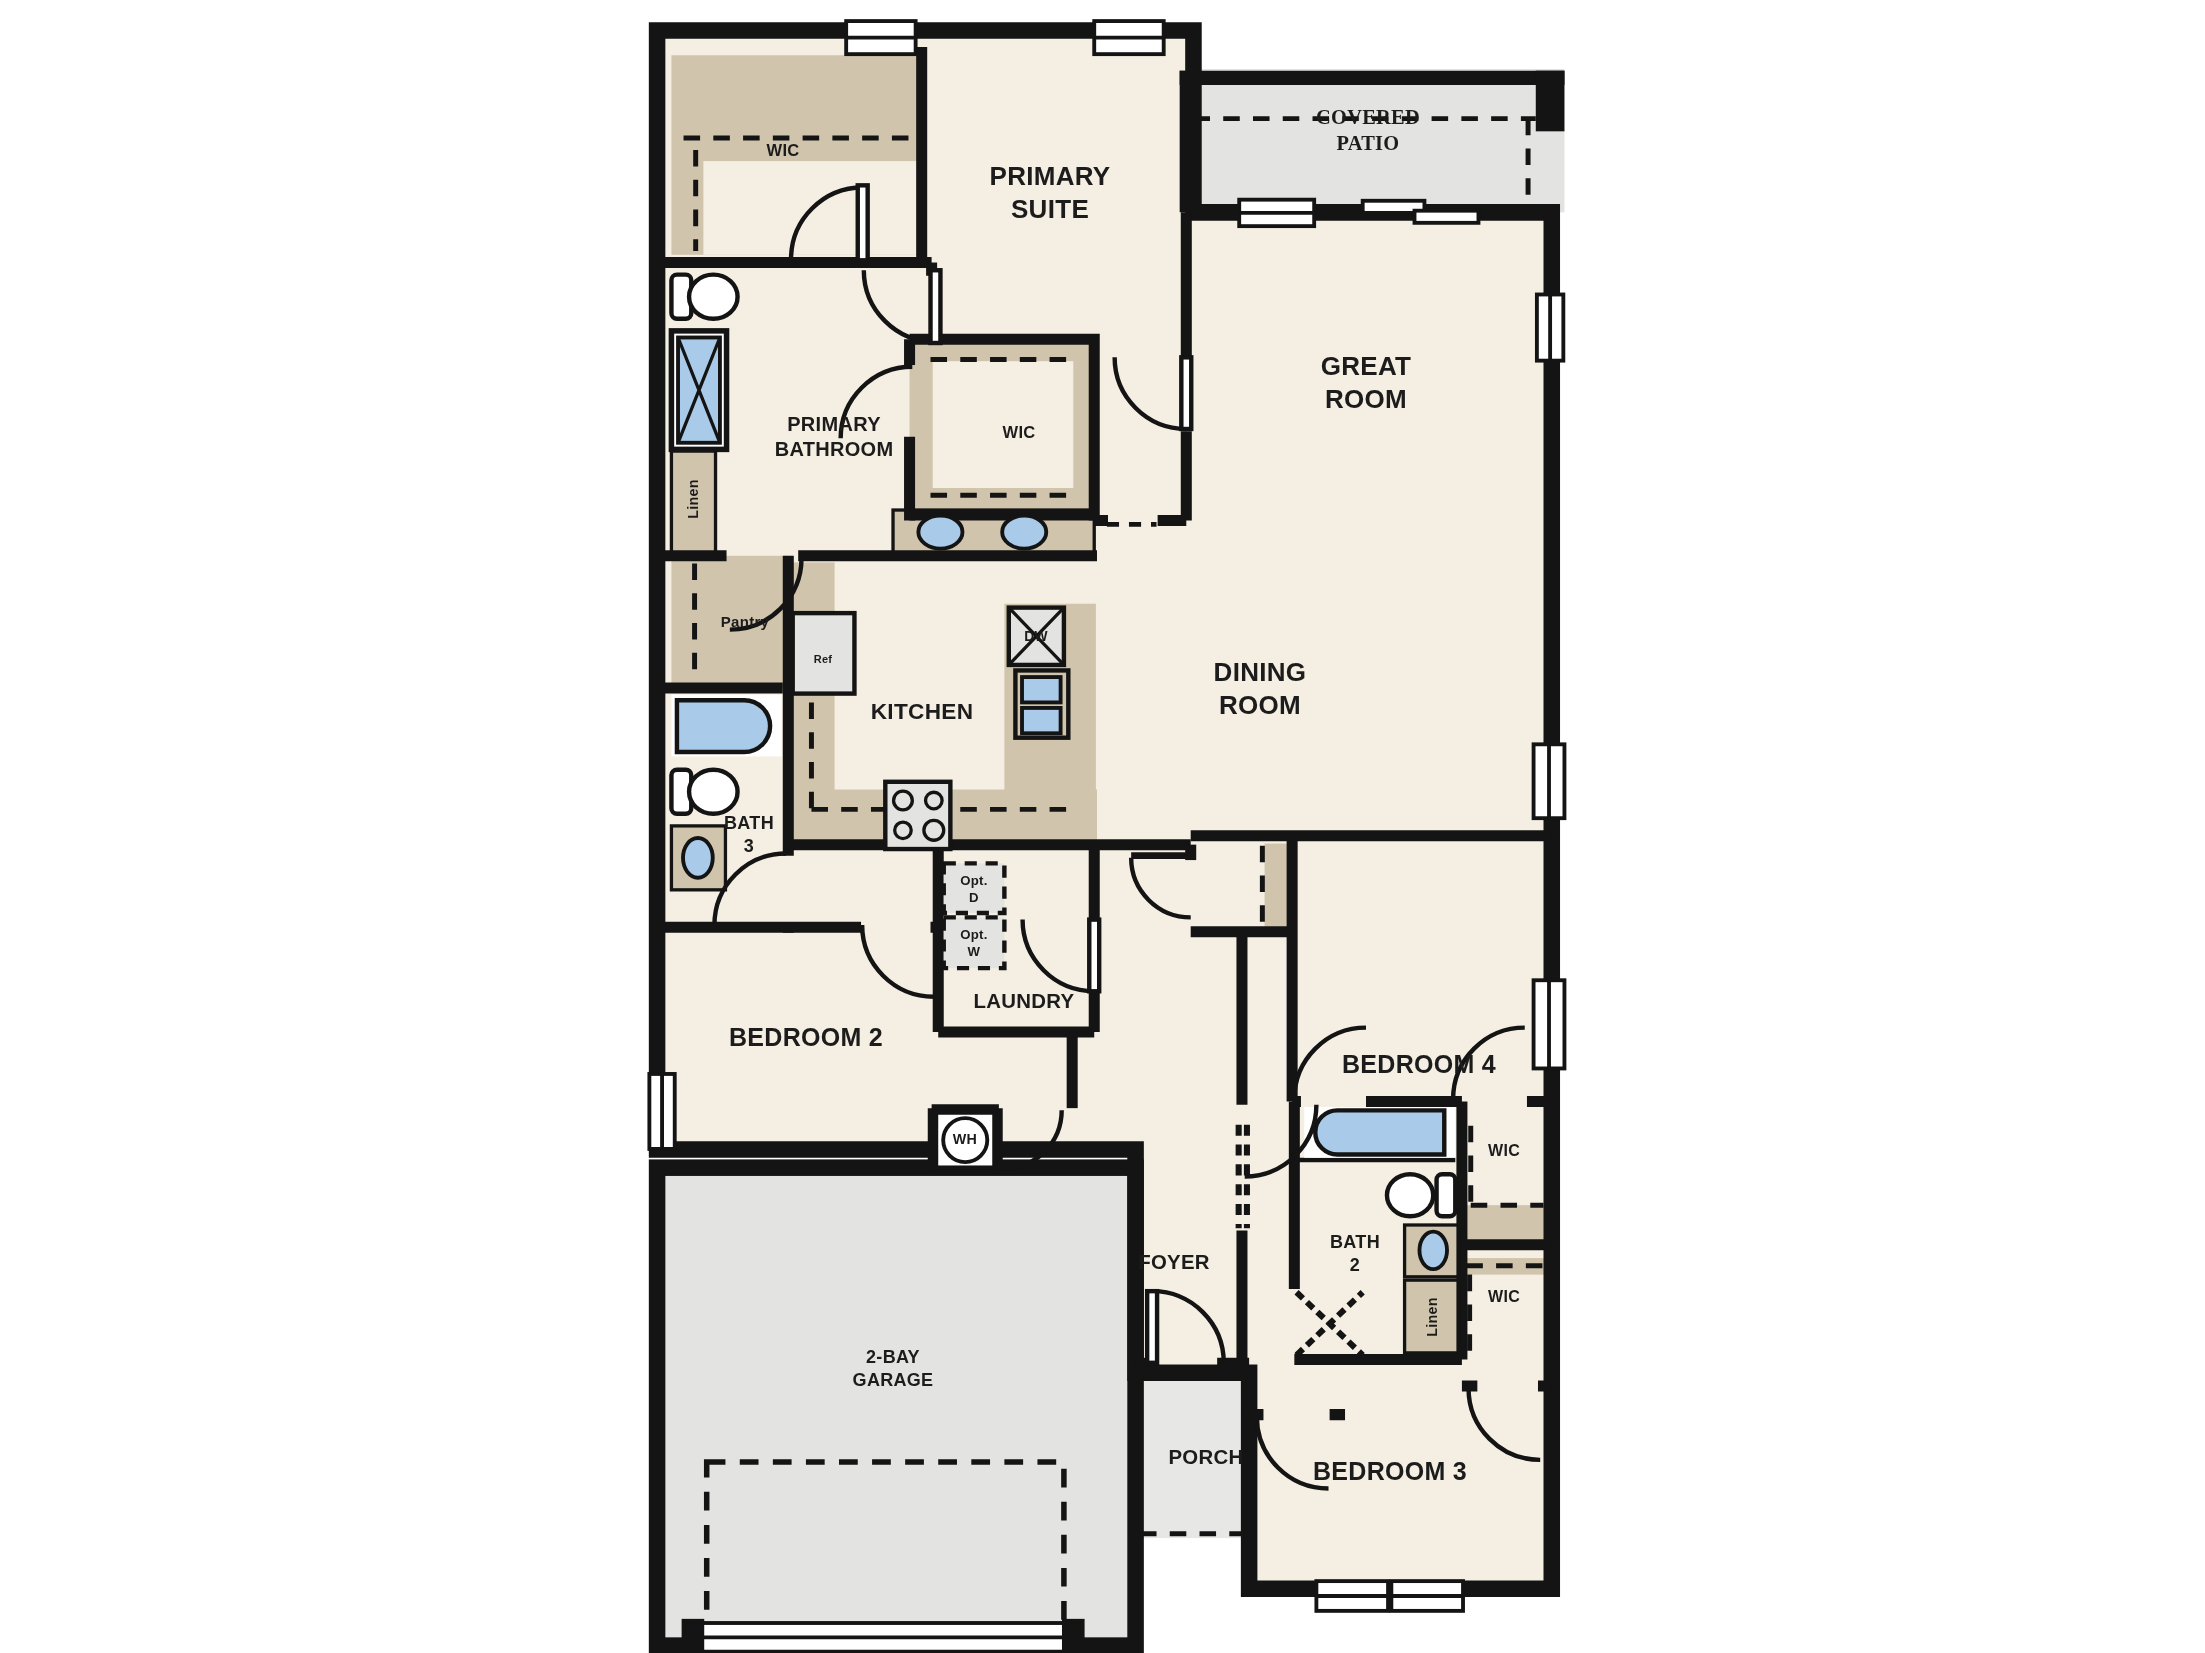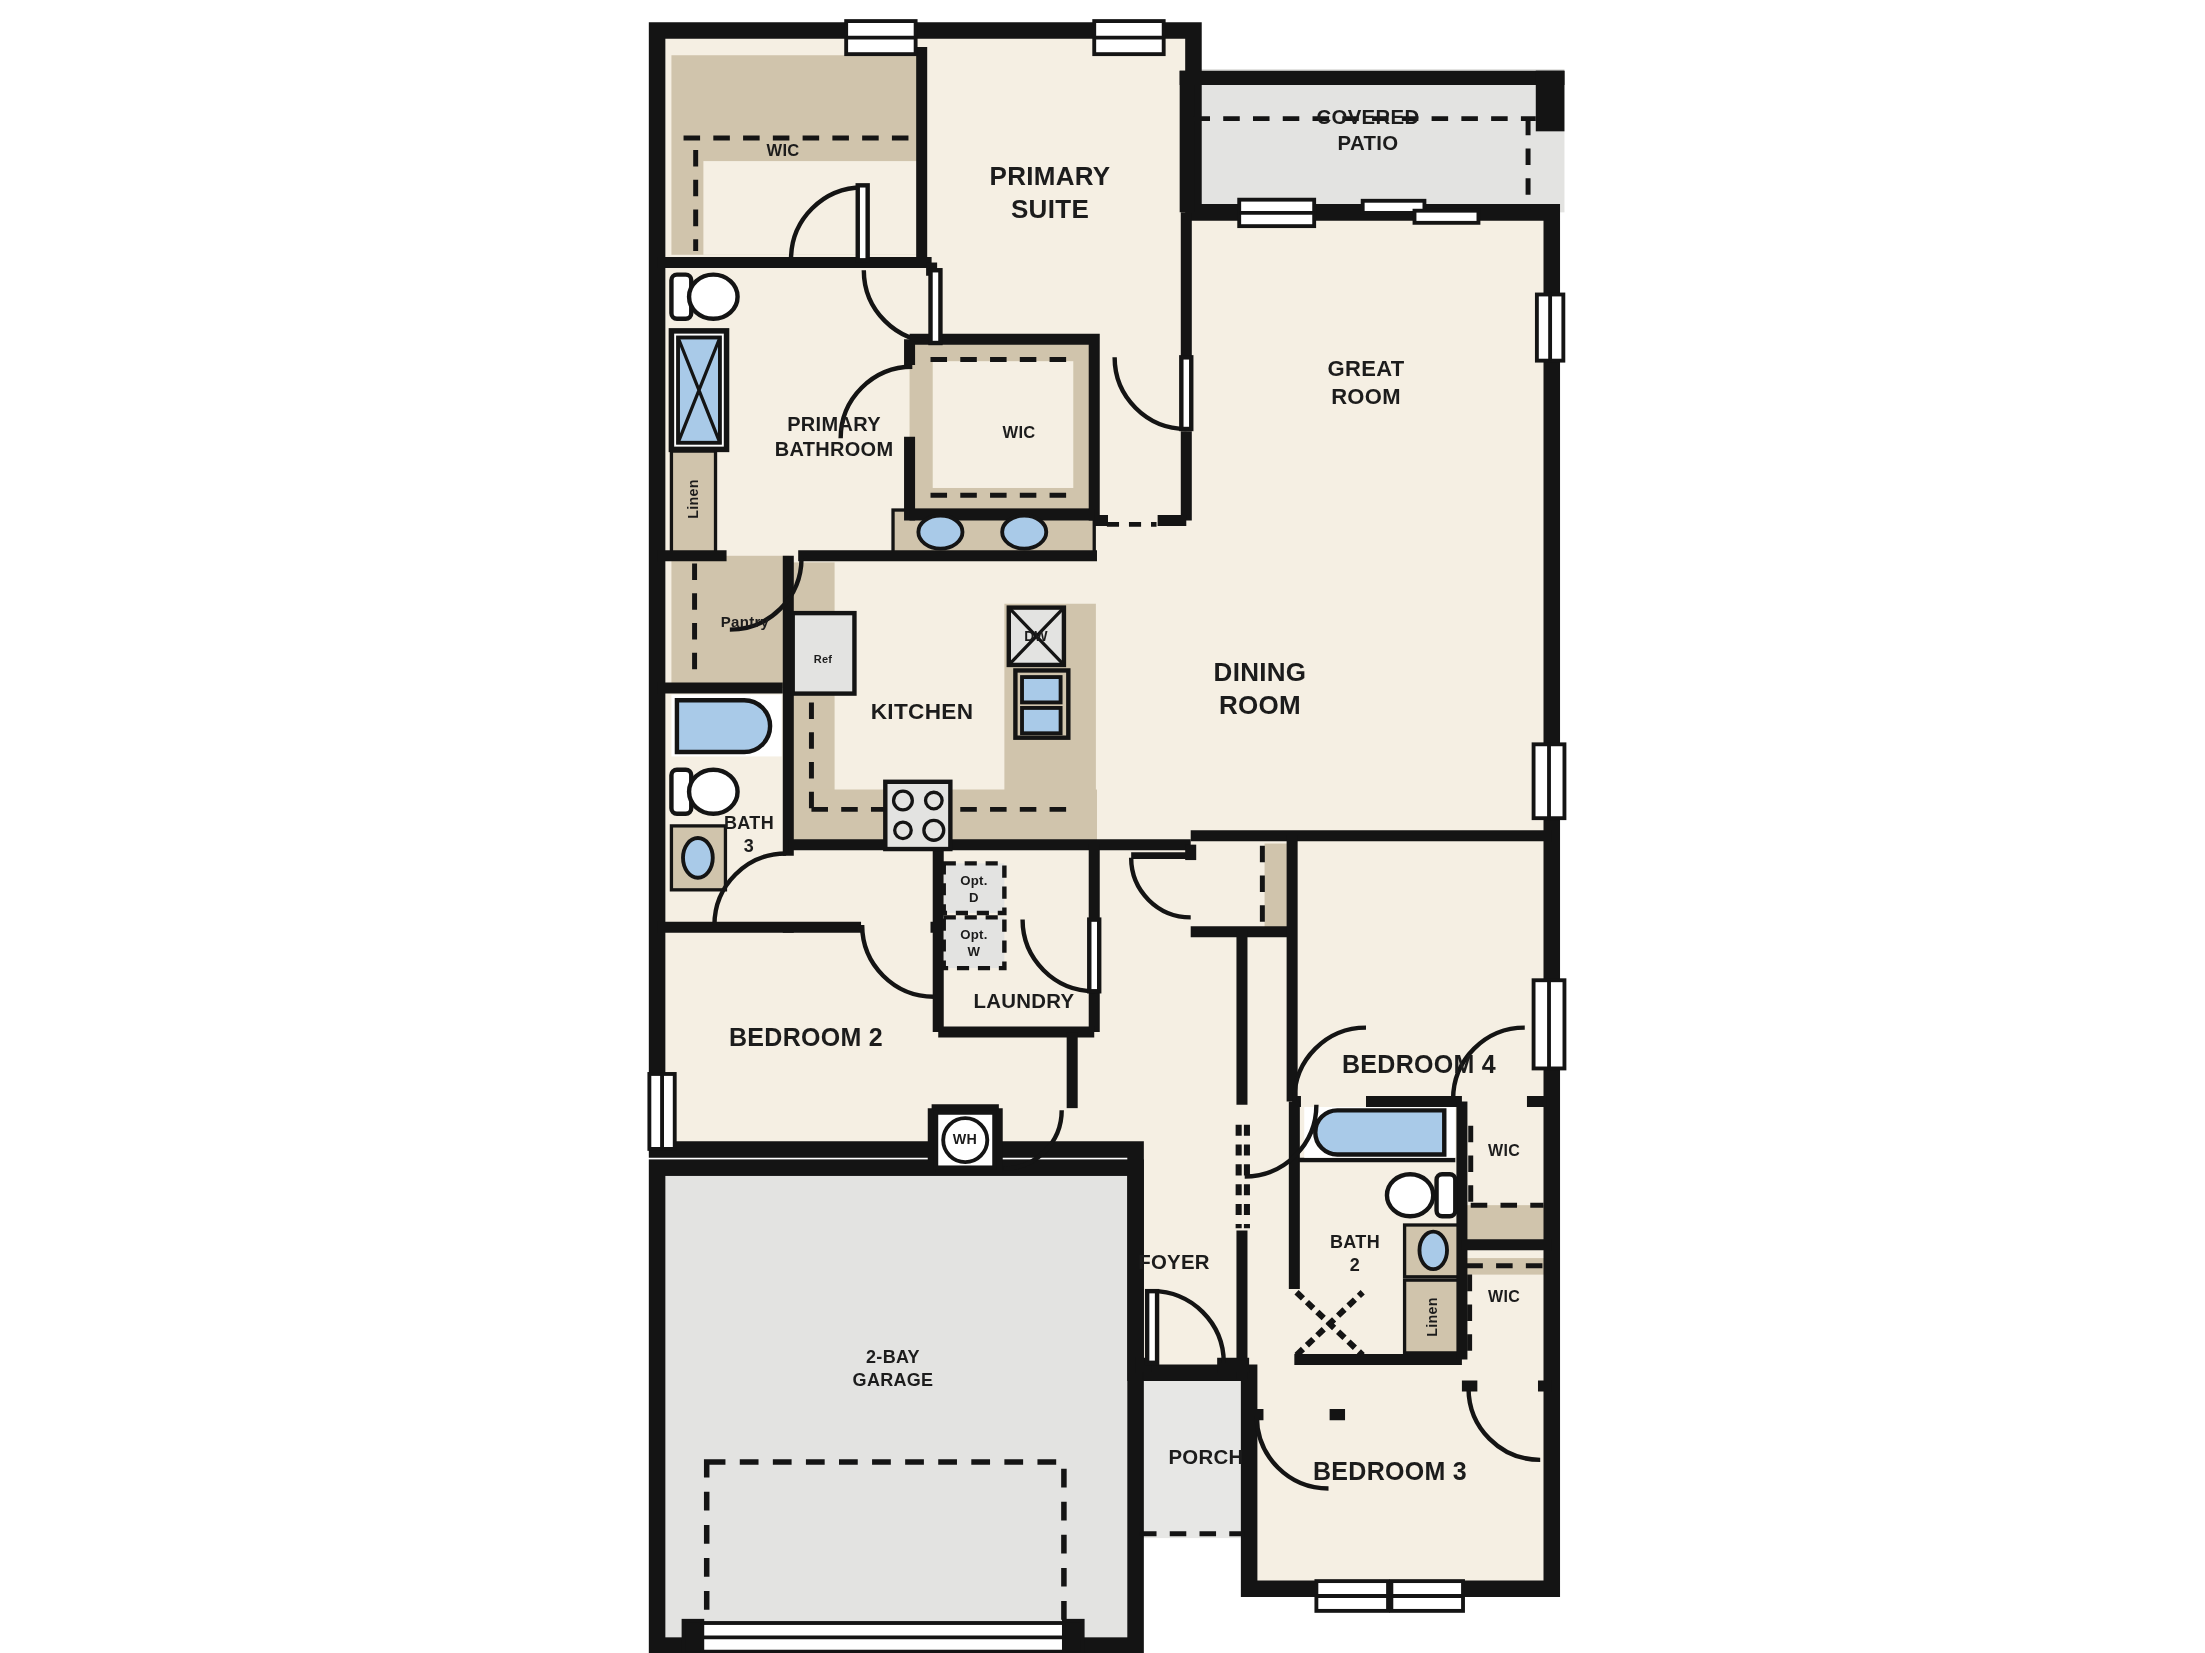--- a/index.html
+++ b/index.html
@@ -240,23 +240,23 @@
       <line x1="1272" y1="2970" x2="1932" y2="2970"></line>
       <rect x="1240" y="2940" width="34" height="60" fill="#141414"></rect>
       <rect x="1930" y="2940" width="34" height="60" fill="#141414"></rect>
     </g>
   </g>
 </svg>
 
 <div class="label" style="left:783px;top:150px;font-size:16.5px;">WIC</div>
 <div class="label" style="left:1050px;top:192px;font-size:26px;">PRIMARY
 SUITE</div>
-<div class="label" style="left:1368px;top:130px;font-size:20.4px;">COVERED
+<div class="label" style="left:1368px;top:130px;font-size:20.4px;font-family:Liberation Serif, serif;">COVERED
 PATIO</div>
-<div class="label" style="left:1366px;top:382px;font-size:22px;">GREAT
+<div class="label" style="left:1366px;top:382px;font-size:26px;">GREAT
 ROOM</div>
 <div class="label" style="left:834px;top:437px;font-size:20px;">PRIMARY
 BATHROOM</div>
 <div class="label" style="left:1019px;top:432px;font-size:16.5px;">WIC</div>
 <div class="label vert" style="left:694px;top:499px;font-size:14.3px;">Linen</div>
 <div class="label" style="left:745px;top:622px;font-size:15px;">Pantry</div>
 <div class="label" style="left:823px;top:660px;font-size:11px;">Ref</div>
 <div class="label" style="left:1036px;top:637px;font-size:13.8px;">DW</div>
 <div class="label" style="left:922px;top:712px;font-size:22.6px;">KITCHEN</div>
 <div class="label" style="left:1260px;top:688px;font-size:26px;">DINING

